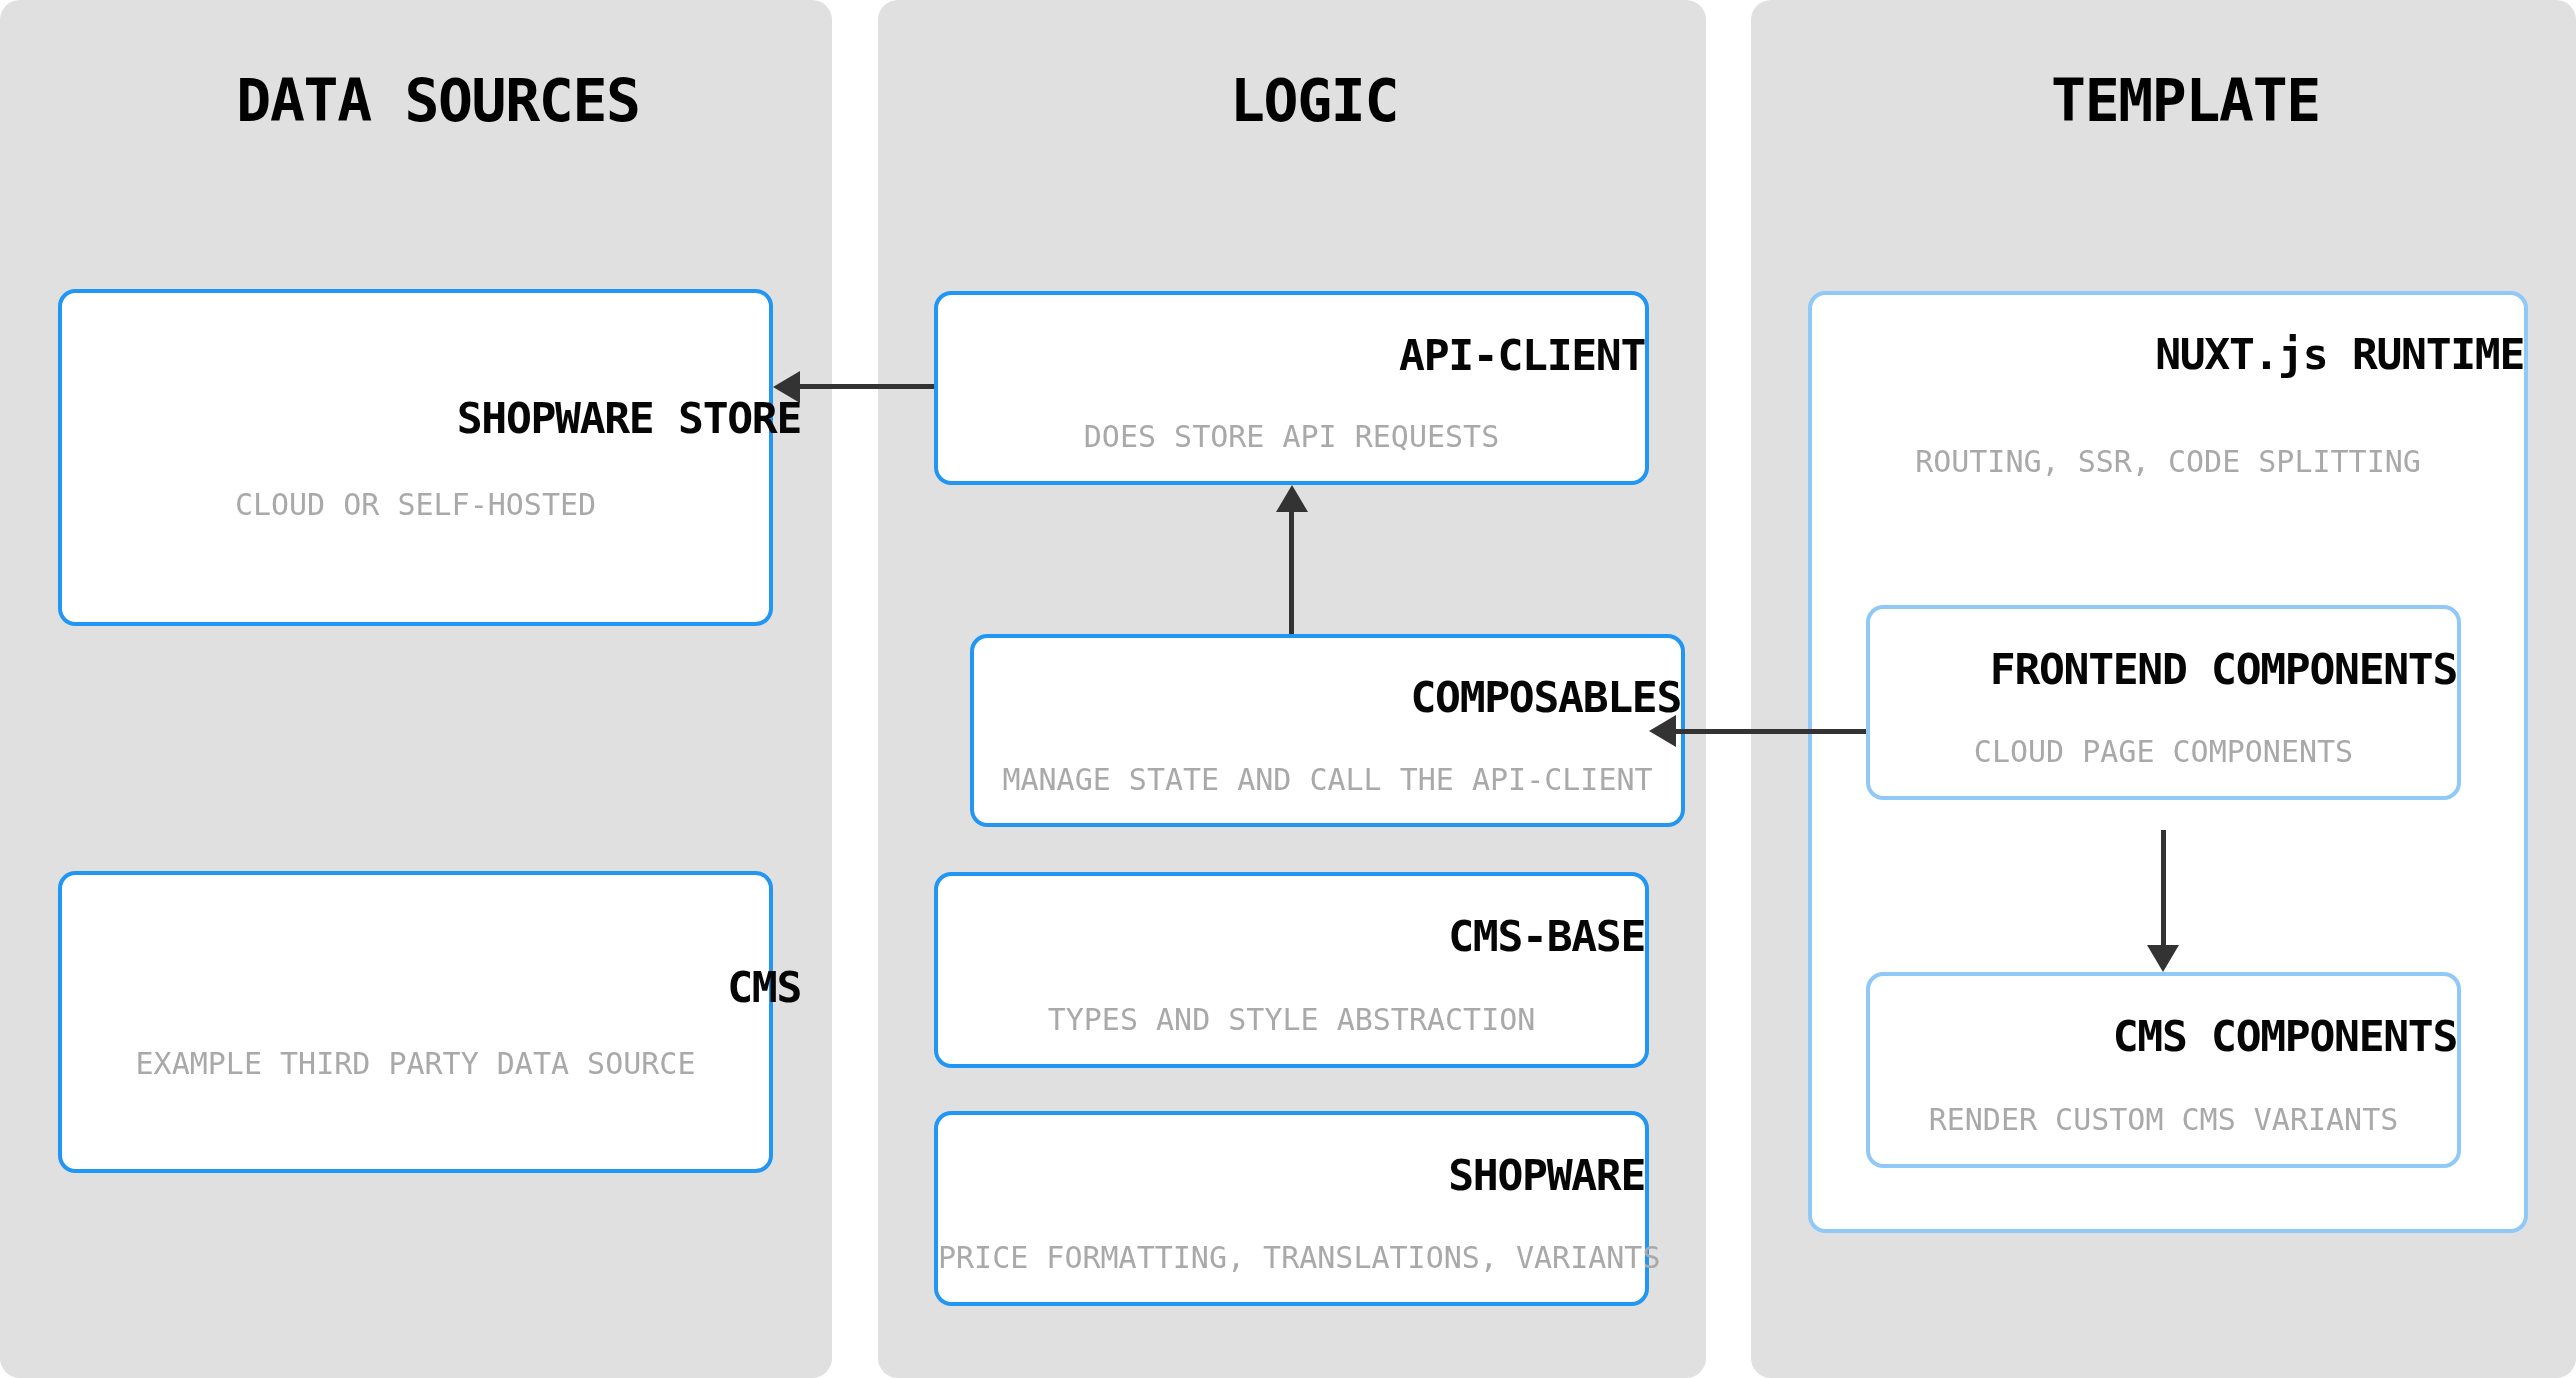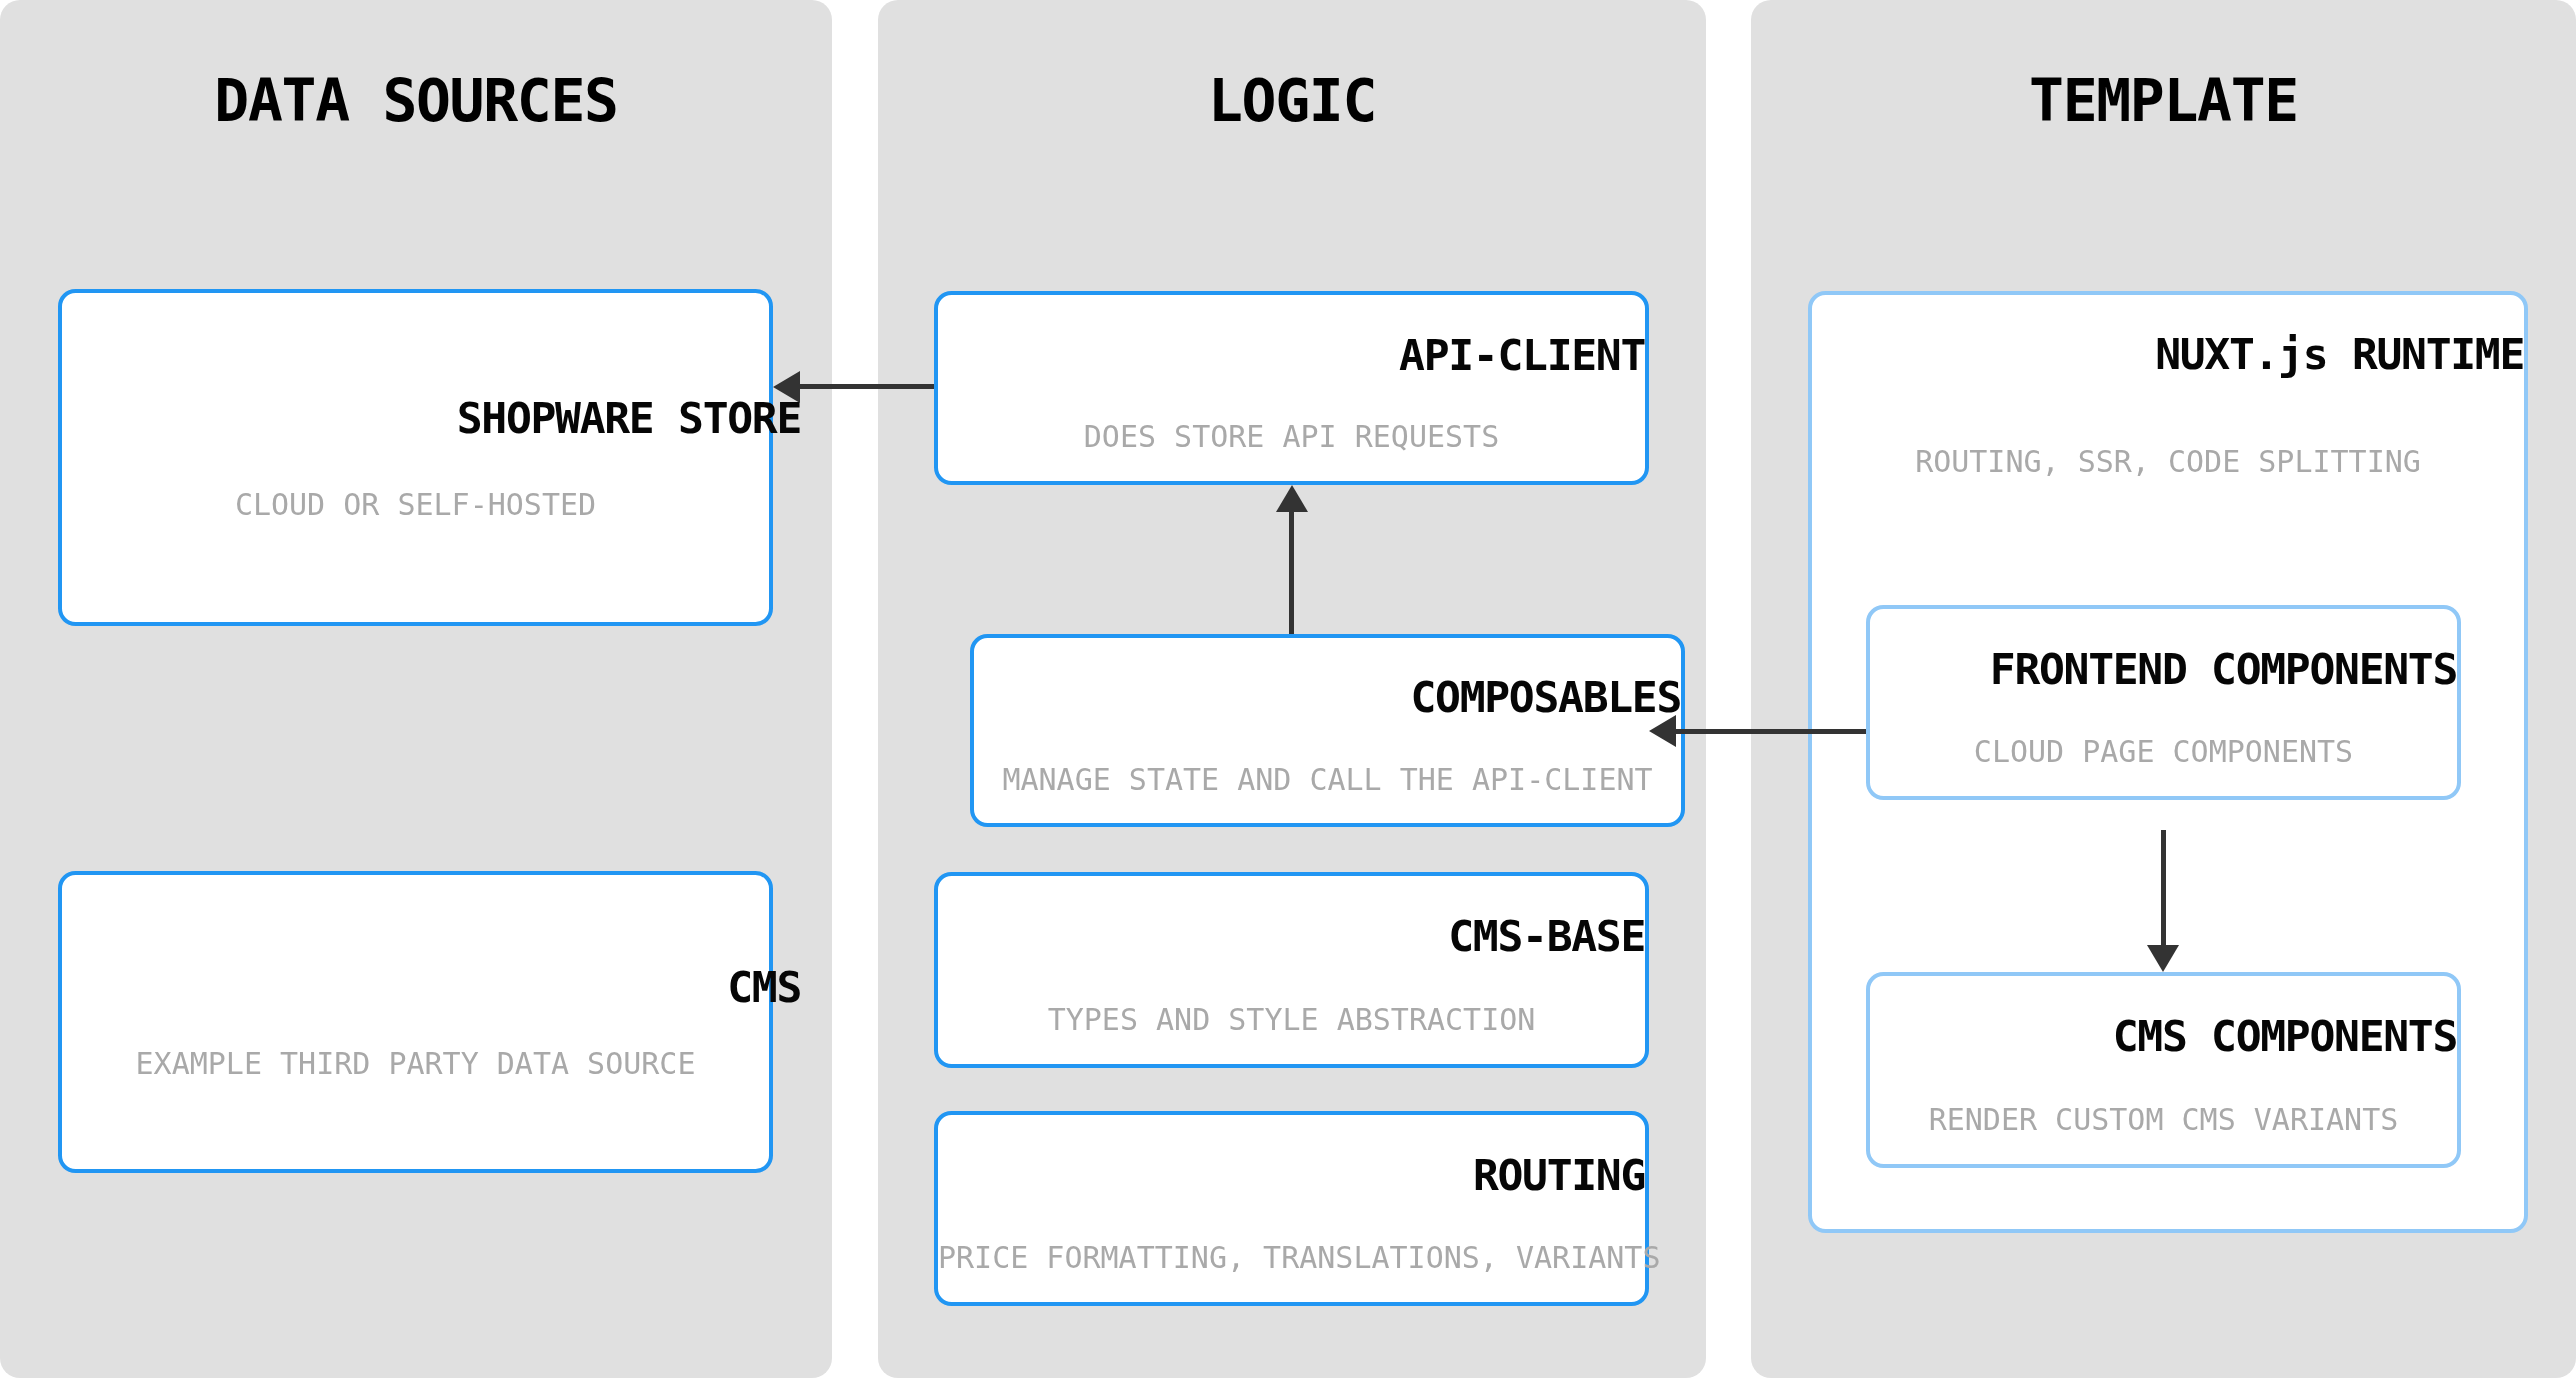--- a/index.html
+++ b/index.html
@@ -10,20 +10,21 @@
   
   .col{position:absolute;top:0;height:1378px;background:#e0e0e0;border-radius:20px;}
   #col-data-sources{left:0;width:832px;}
   #col-logic{left:878px;width:828px;}
   #col-template{left:1751px;width:825px;}
   .col-title{
     position:absolute;top:101px;left:0;width:100%;text-align:center;
     transform:translateY(-50%);
     font-size:58px;font-weight:bold;letter-spacing:-1.3px;color:#000;
     white-space:nowrap;
+    padding-left:22px;
   }
   
   .node{position:absolute;background:#ffffff;border:4.7px solid #2196f3;border-radius:17.4px;box-sizing:border-box;}
   .node.light{border-color:#90c8f7;}
   .node-title{
     position:absolute;left:0;width:100%;text-align:right;transform:translateY(-50%);
     font-size:43px;font-weight:bold;letter-spacing:-1.3px;color:#060606;white-space:nowrap;top:32%;
   }
   .node-sub{
     position:absolute;left:0;width:100%;text-align:center;transform:translateY(-50%);
@@ -94,21 +95,21 @@
 </div>
 <div class="node" id="node-composables">
   <div class="node-title">COMPOSABLES</div>
   <div class="node-sub">MANAGE STATE AND CALL THE API-CLIENT</div>
 </div>
 <div class="node" id="node-cms-base">
   <div class="node-title">CMS-BASE</div>
   <div class="node-sub">TYPES AND STYLE ABSTRACTION</div>
 </div>
 <div class="node" id="node-helpers">
-  <div class="node-title">ROUTING</div>
+  <div class="node-title">SHOPWARE</div>
   <div class="node-sub">PRICE FORMATTING, TRANSLATIONS, VARIANTS</div>
 </div>
 
 <div class="node light" id="node-nuxt">
   <div class="node-title">NUXT.js RUNTIME</div>
   <div class="node-sub">ROUTING, SSR, CODE SPLITTING</div>
 </div>
 <div class="node light" id="node-frontend">
   <div class="node-title">FRONTEND COMPONENTS</div>
   <div class="node-sub">CLOUD PAGE COMPONENTS</div>

